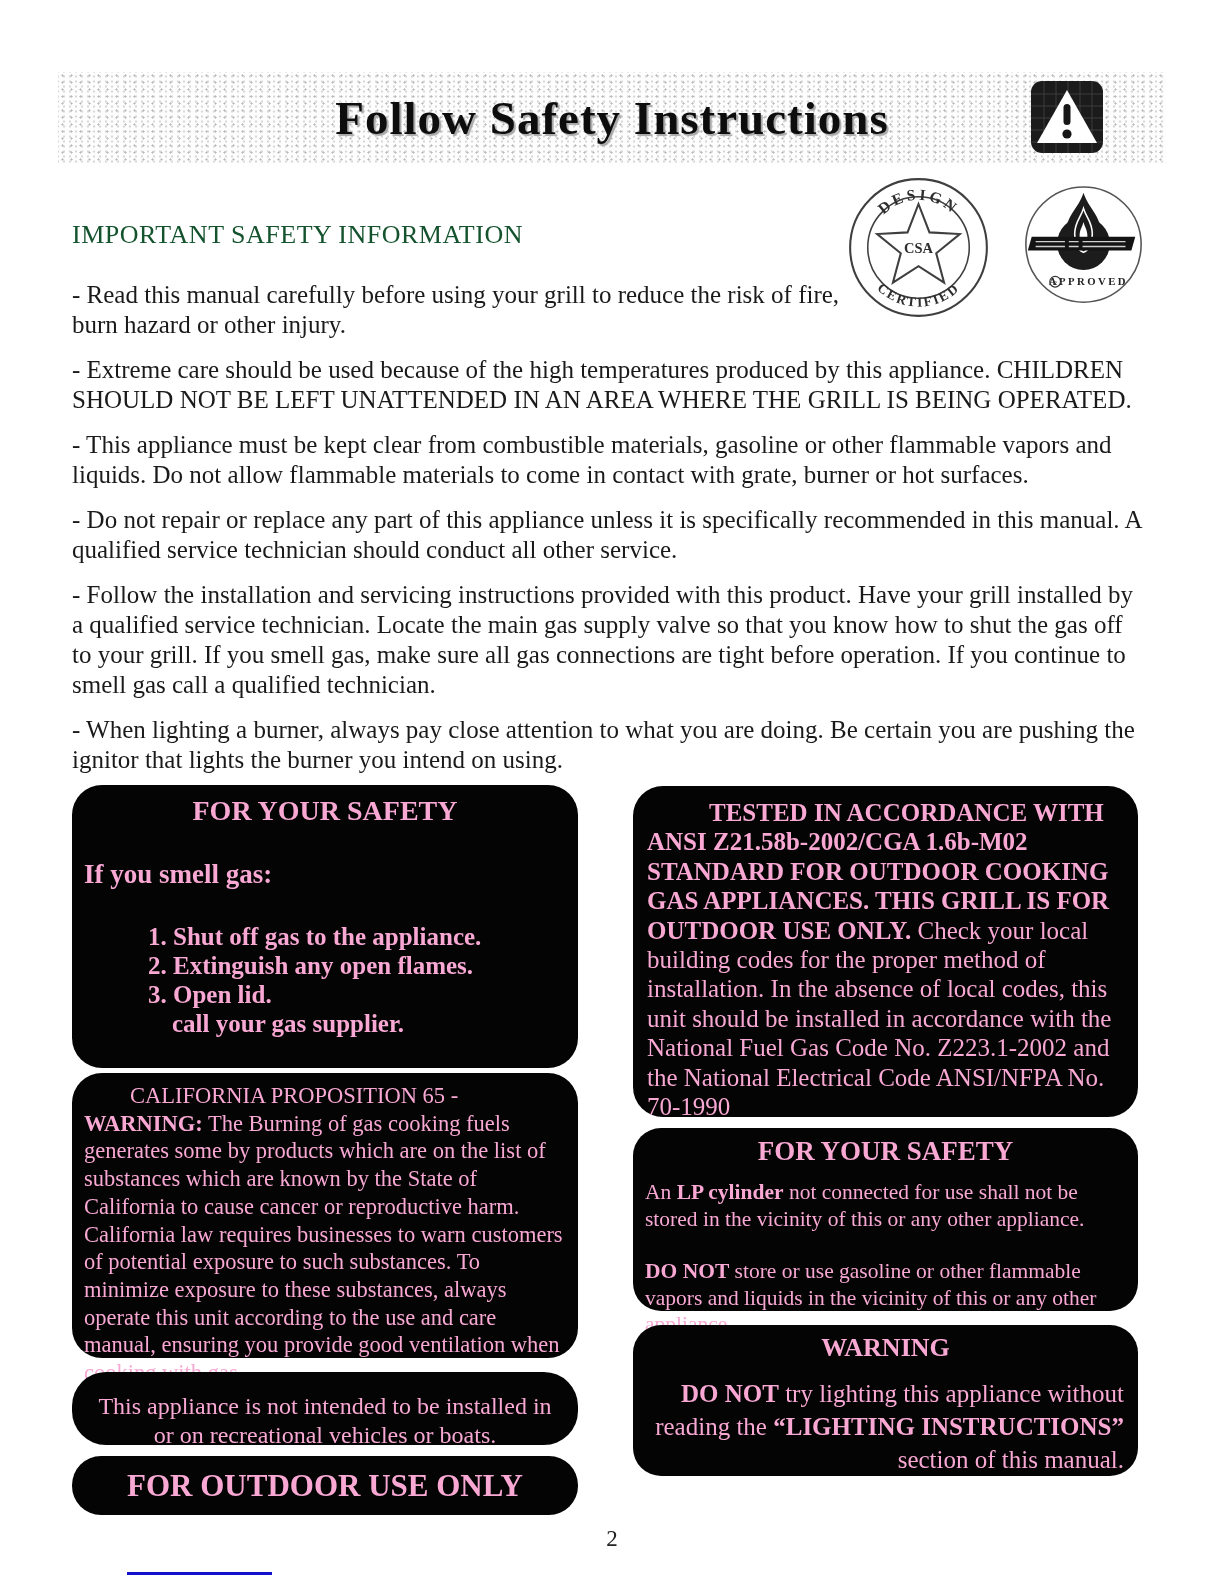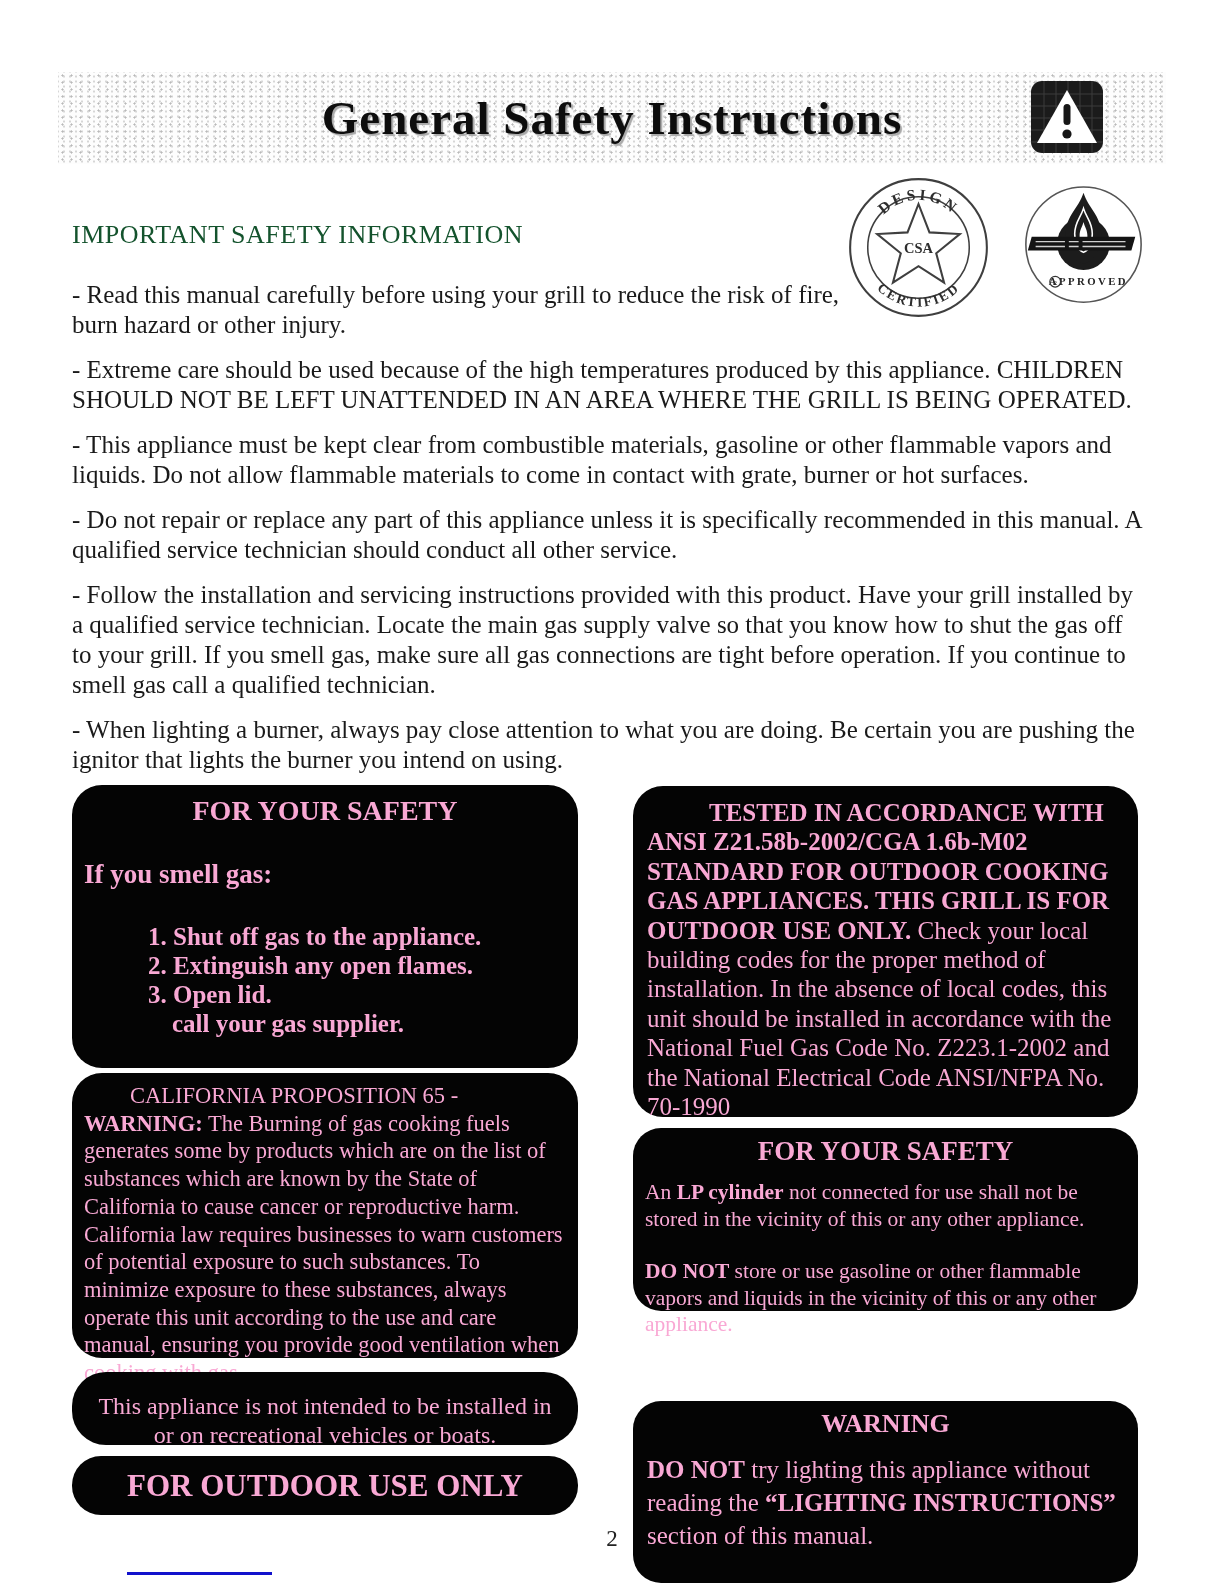--- a/index.html
+++ b/index.html
@@ -51,35 +51,35 @@
   .box-rv .rv-inner{display:inline-block;width:470px;}
   .box-outdoor{left:72px;top:1456px;width:506px;height:59px;border-radius:29px;text-align:center;}
   .box-outdoor .btitle{font-size:31px;line-height:59px;}
   
   .box-tested{left:633px;top:786px;width:505px;height:331px;border-radius:30px;padding:12px 14px;}
   .box-tested p{margin:0;font-size:25px;line-height:29.4px;text-indent:62px;}
   .box-rsafety{left:633px;top:1128px;width:505px;height:183px;border-radius:28px;padding:8px 12px;}
   .box-rsafety .btitle{font-size:27px;}
   .box-rsafety p{margin:12px 0 0 0;font-size:21.5px;line-height:26.5px;}
   .box-rsafety p + p{margin-top:26px;}
-  .box-warning{left:633px;top:1401px;width:505px;height:182px;border-radius:28px;padding:8px 14px;}
+  .box-warning{left:633px;top:1325px;width:505px;height:151px;border-radius:28px;padding:8px 14px;}
   .box-warning .btitle{font-size:26px;}
-  .box-warning p{margin:14px 0 0 0;font-size:25px;line-height:33px;}
+  .box-warning p{margin:14px 0 0 0;font-size:25px;line-height:33px;text-align:right;}
   b{font-weight:bold;}
   
   .page-num{position:absolute;left:0;top:1526px;width:1224px;text-align:center;font-size:23px;color:#222;}
   .blue-rule{position:absolute;left:127px;top:1572px;width:145px;height:3px;background:#1111cc;}
 </style>
 </head>
 <body>
 
 <div class="page">
 
   <div class="title-band">
-    <div class="band-title">General Safety Instructions</div>
+    <div class="band-title">Follow Safety Instructions</div>
     <span class="warn-icon">
       <svg width="74" height="74" viewBox="0 0 74 74">
         <rect x="1" y="1" width="72" height="72" rx="11" fill="#1b1b1b"></rect>
         <g stroke="#3c3c3c" stroke-width="1">
           <path d="M1 14 H73 M1 26 H73 M1 38 H73 M1 50 H73 M1 62 H73"></path>
           <path d="M14 1 V73 M26 1 V73 M38 1 V73 M50 1 V73 M62 1 V73"></path>
         </g>
         <polygon points="37,10 67,63 7,63" fill="#ffffff"></polygon>
         <rect x="33.5" y="24" width="7" height="21" rx="3.5" fill="#161616"></rect>
         <circle cx="37" cy="54" r="4.6" fill="#161616"></circle>

